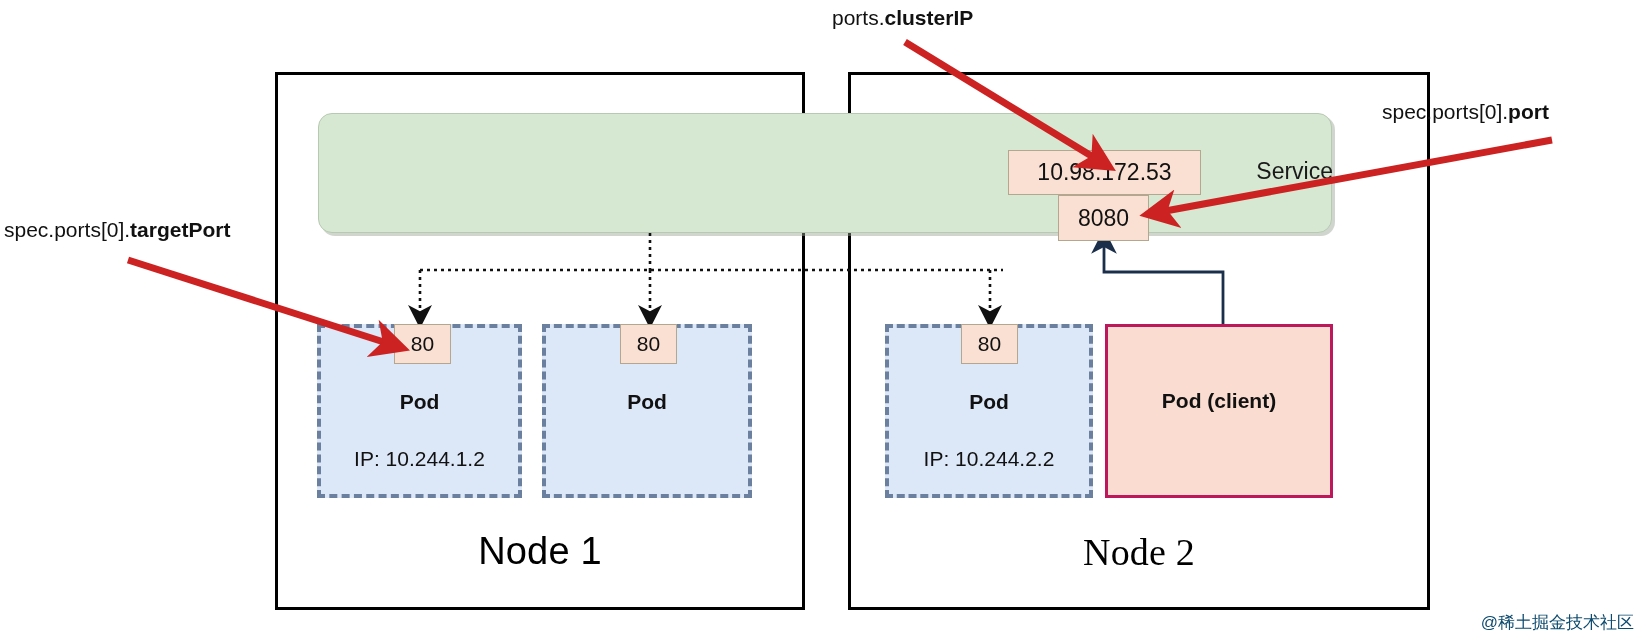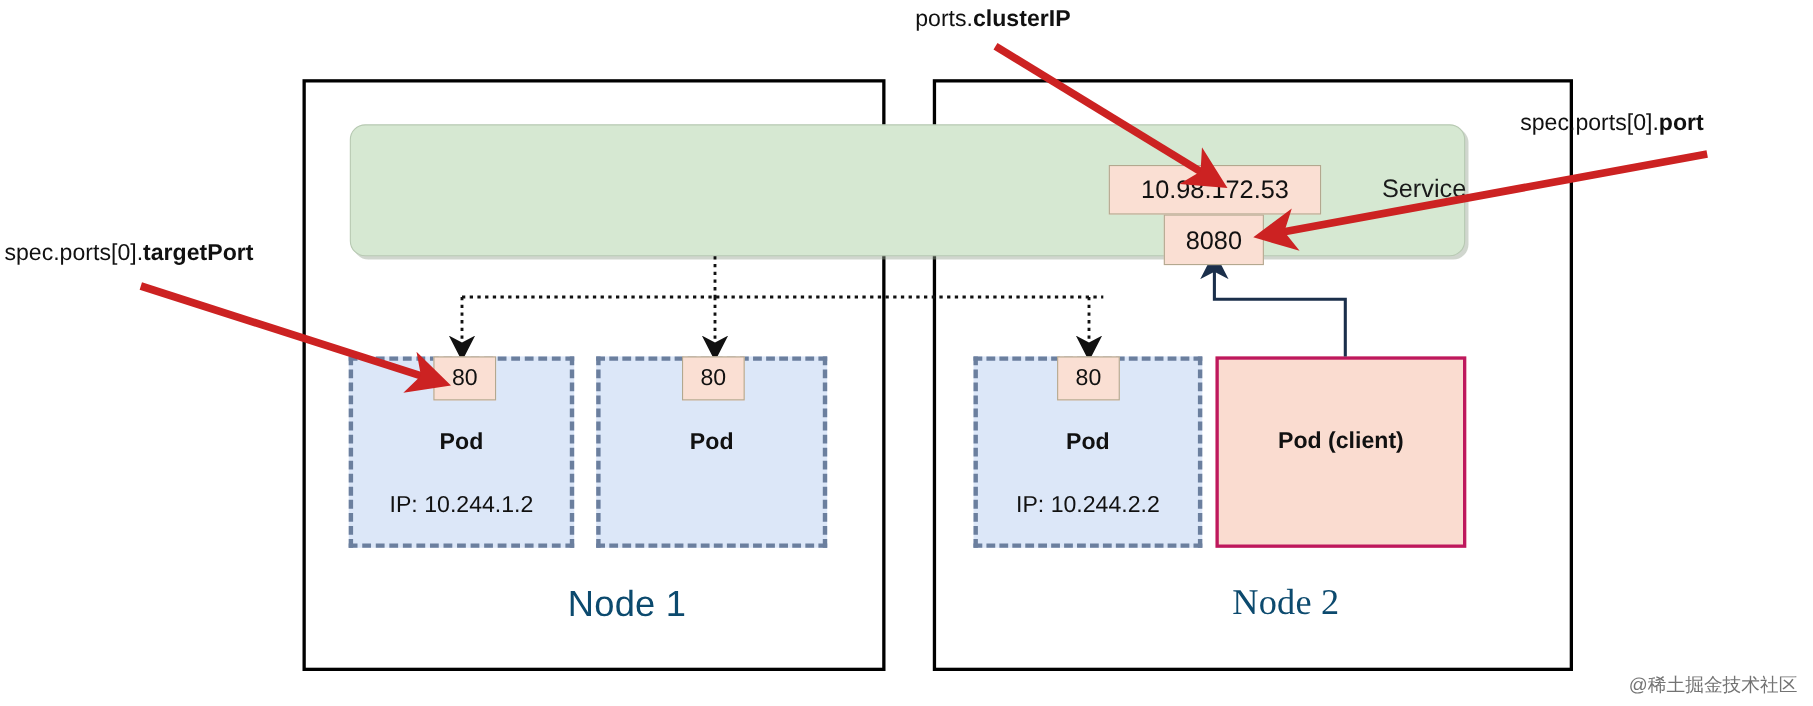--- a/index.html
+++ b/index.html
@@ -24,26 +24,25 @@
     border: 3px solid #000000;
     background: transparent;
     box-sizing: border-box;
     z-index: 2;
   }
   #node1-box { left: 275px; top: 72px; width: 530px; height: 538px; }
   #node2-box { left: 848px; top: 72px; width: 582px; height: 538px; }
 
   .node-label {
     position: absolute;
-    font-size: 33px;
-    color: #0c4a6e;
+    font-size: 38px;
+    color: #000000;
     letter-spacing: .2px;
     white-space: nowrap;
     z-index: 4;
-    padding-left: 30px;
   }
   #node1-label { left: 275px; top: 530px; width: 530px; text-align: center; }
   #node2-label { left: 848px; top: 530px; width: 582px; text-align: center; font-family: Liberation Serif, serif; }
 
   
   #service-bar {
     position: absolute;
     left: 318px;
     top: 113px;
     width: 1014px;
@@ -152,21 +151,21 @@
   #annot-targetport { left: 4px; top: 218px; }
   #annot-clusterip  { left: 832px; top: 6px; }
   #annot-port       { left: 1382px; top: 100px; }
 
   
   #watermark {
     position: absolute;
     right: 14px;
     bottom: 8px;
     font-size: 17px;
-    color: #737373;
+    color: #0c4a6e;
     z-index: 14;
     white-space: nowrap;
   }
 </style>
 </head>
 <body>
 
 <div id="canvas">
 
   <div id="node1-box" class="node-box"></div>

